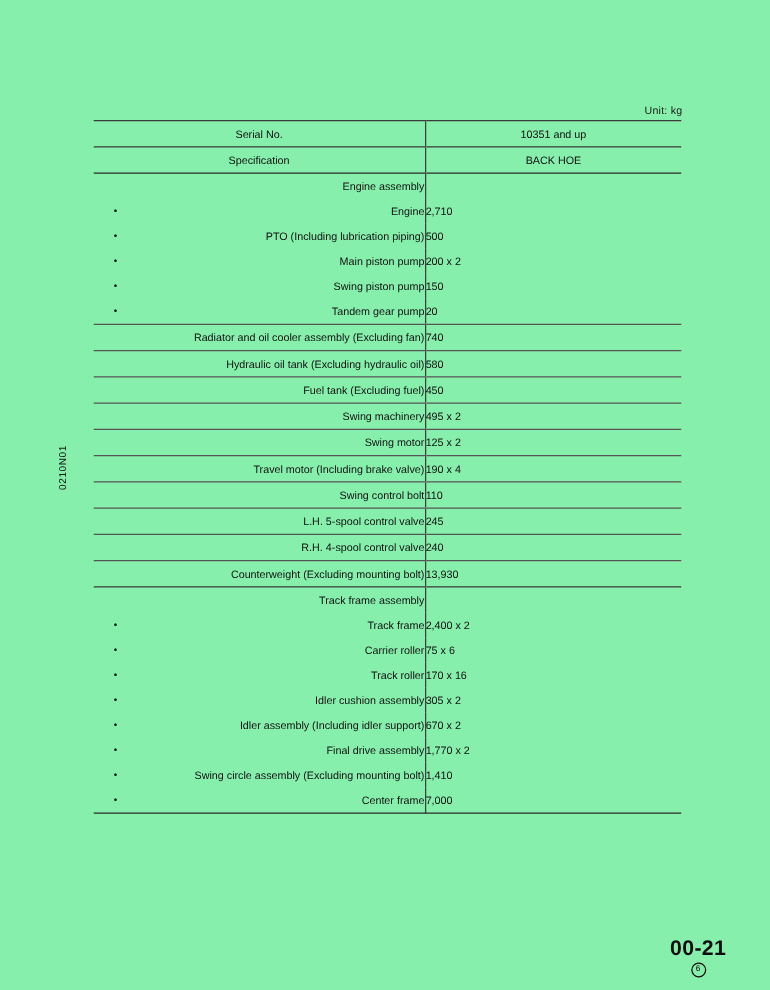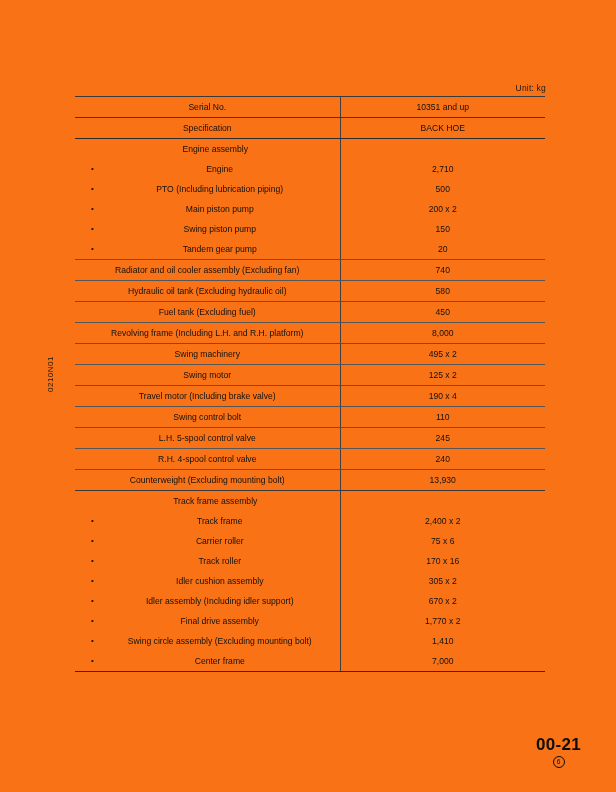--- a/index.html
+++ b/index.html
@@ -12,21 +12,21 @@
     height: 792px;
     position: relative;
     font-family: "Liberation Sans", sans-serif;
     color: #000000;
     overflow: hidden;
   }
 
   .page {
     position: absolute;
     inset: 0;
-    background: #f97316;
+    background: #86efac;
   }
 
   
   .unit-label {
     position: absolute;
     top: 83px;
     right: 70px;
     font-size: 8.5px;
     letter-spacing: 0.2px;
     color: #1a1a1a;
@@ -84,50 +84,49 @@
   }
 
   
   .hdr .cell-label,
   .hdr .cell-value {
     text-align: center;
   }
 
   
   .cell-label {
-    text-align: center;
+    text-align: right;
     padding-left: 18px;
     white-space: nowrap;
   }
   .cell-label.group {
     padding-left: 16px;
   }
   .cell-value {
-    text-align: center;
     white-space: nowrap;
   }
 
   
   .cell-label.sub {
     padding-left: 25px;
     position: relative;
   }
   .cell-label.sub .bullet {
     position: absolute;
     left: 16px;
     top: 0;
     line-height: 20px;
     font-size: 8px;
   }
 
   
   .page-number {
     position: absolute;
     right: 35px;
-    bottom: 24px;
+    bottom: 10px;
     text-align: center;
     line-height: 1;
   }
   .page-number-main {
     font-size: 17px;
     font-weight: bold;
     letter-spacing: 0.3px;
     color: #0d0d0d;
   }
   .page-number-rev {
@@ -201,24 +200,20 @@
         </tr>
         <tr class="rule-thin">
           <td class="cell-label">Hydraulic oil tank (Excluding hydraulic oil)</td>
           <td class="cell-value">580</td>
         </tr>
         <tr class="rule-thin">
           <td class="cell-label">Fuel tank (Excluding fuel)</td>
           <td class="cell-value">450</td>
         </tr>
         <tr class="rule-thin">
-          <td class="cell-label">Revolving frame (Including L.H. and R.H. platform)</td>
-          <td class="cell-value">8,000</td>
-        </tr>
-        <tr class="rule-thin">
           <td class="cell-label">Swing machinery</td>
           <td class="cell-value">495 x 2</td>
         </tr>
         <tr class="rule-thin">
           <td class="cell-label">Swing motor</td>
           <td class="cell-value">125 x 2</td>
         </tr>
         <tr class="rule-thin">
           <td class="cell-label">Travel motor (Including brake valve)</td>
           <td class="cell-value">190 x 4</td>

